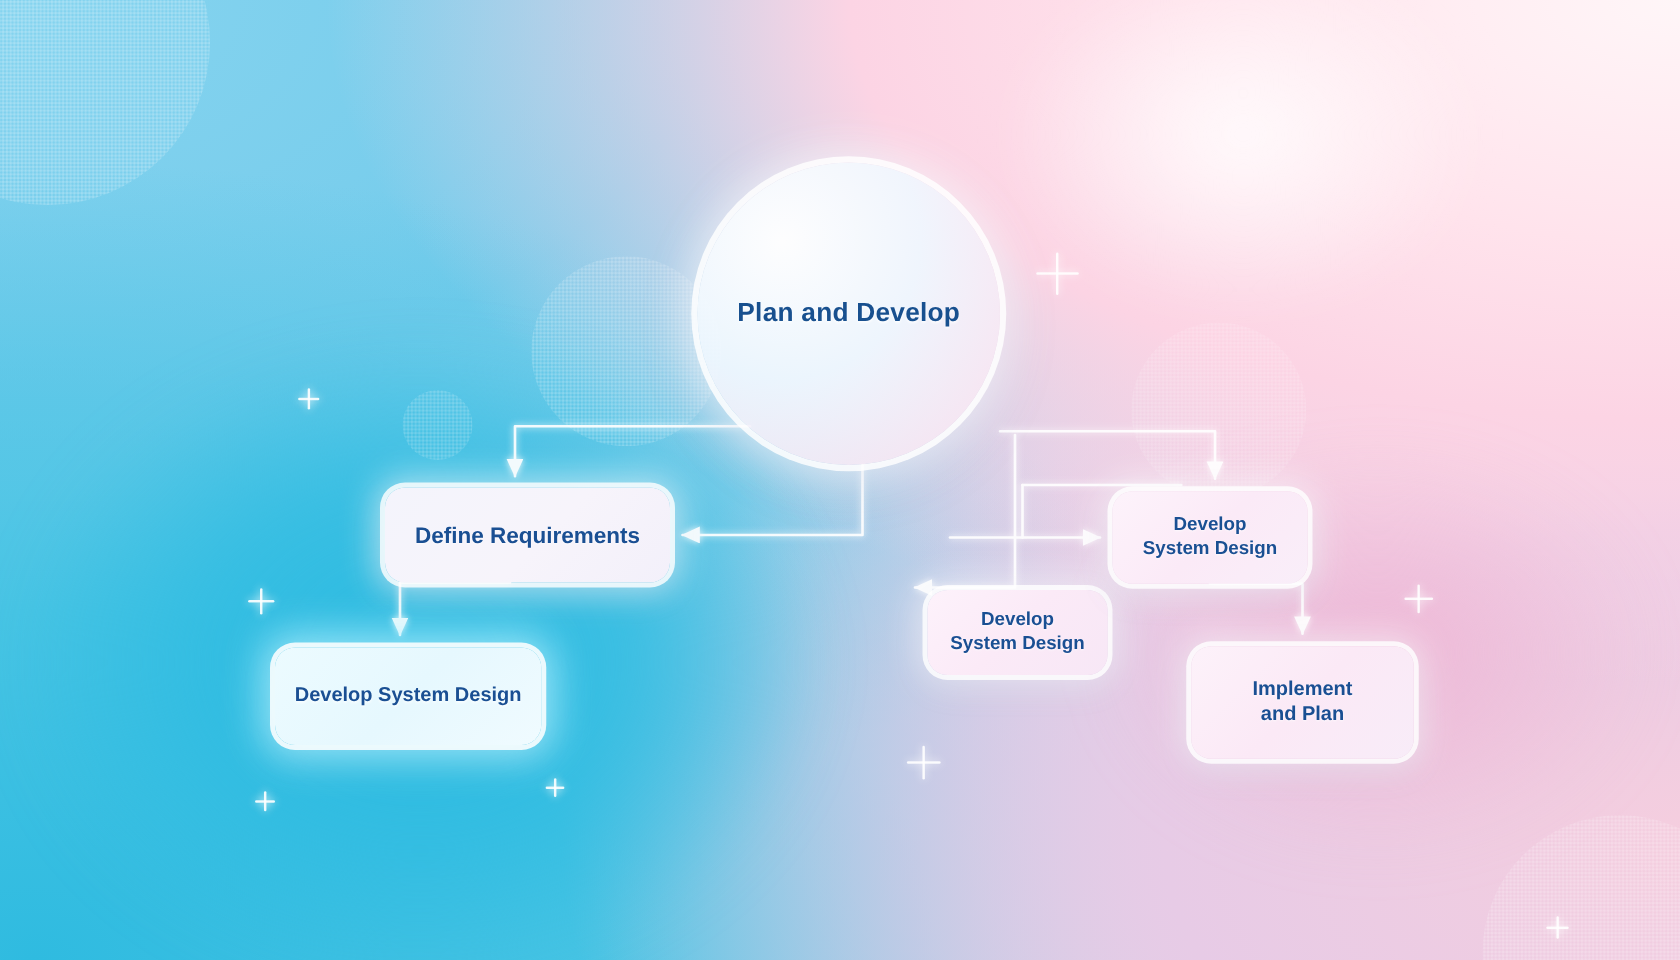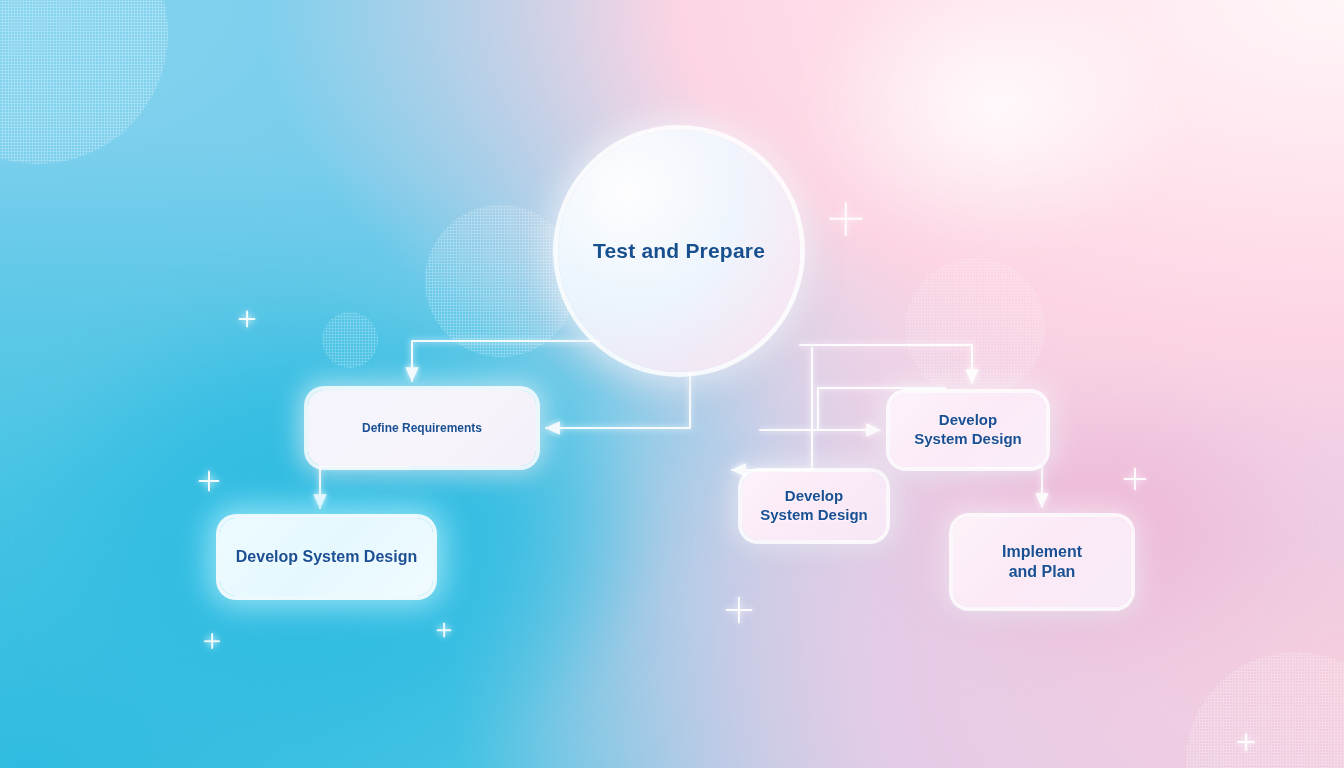--- a/index.html
+++ b/index.html
@@ -85,21 +85,21 @@
       0 8px 26px rgba(110,130,180,.18);
   }
   .node .nl{
     color:#1a4f93;font-weight:bold;font-size:16.5px;line-height:1.25;
     text-shadow:0 1px 2px rgba(255,255,255,.75);
     white-space:pre-line;
   }
 
   #n-define{left:308px;top:390px;width:228px;height:76px;
     background:linear-gradient(135deg,#f4f4fc 0%,#f7f4fb 55%,#f3f0fa 100%);}
-  #n-define .nl{font-size:12px;}
+  #n-define .nl{font-size:18px;}
 
   #n-dsd-left{left:220px;top:518px;width:213px;height:78px;
     background:linear-gradient(135deg,#ecfbff 0%,#e6f8fe 50%,#f0fbff 100%);
     box-shadow:
       0 0 0 4px rgba(255,255,255,.86),
       0 0 30px 12px rgba(176,240,255,.75),
       0 8px 26px rgba(60,150,190,.2);}
   #n-dsd-left .nl{font-size:16px;}
 
   #n-dsd-mid{left:742px;top:472px;width:144px;height:68px;
@@ -191,21 +191,21 @@
 
       <path d="M760,430 L880,430" marker-end="url(#ar)"></path>
       <path d="M818,388 L945,388"></path>
       <path d="M818,388 L818,430"></path>
 
       <path d="M968,467 L1042,467 L1042,507" marker-end="url(#ar)"></path>
     </g>
   </svg>
 
   <div class="hub">
-    <span class="hub-label">Test and Prepare</span>
+    <span class="hub-label">Plan and Develop</span>
   </div>
 
   <div class="node" id="n-define">
     <span class="nl">Define Requirements</span>
   </div>
 
   <div class="node" id="n-dsd-left">
     <span class="nl">Develop System Design</span>
   </div>
 

